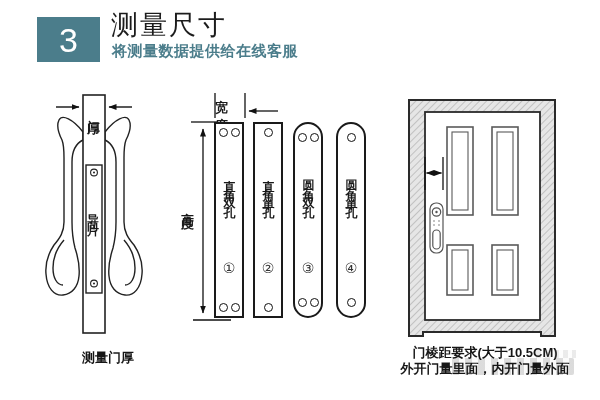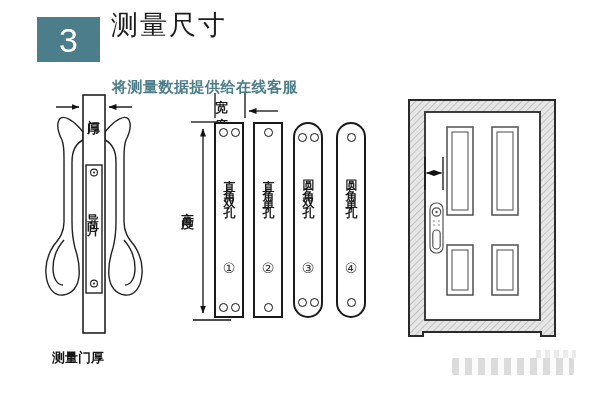--- a/index.html
+++ b/index.html
@@ -3,41 +3,41 @@
 <meta charset="utf-8">
 <style>
   html,body{margin:0;padding:0;background:#fff;}
   .stage{position:relative;width:600px;height:400px;background:#ffffff;overflow:hidden;
          font-family:"Liberation Sans","DejaVu Sans",sans-serif;color:#1a1a1a;}
   .abs{position:absolute;}
   
   .step-box{left:37px;top:17px;width:63px;height:45px;background:#4b7d8b;color:#fff;
             display:flex;align-items:center;justify-content:center;font-size:34px;line-height:1;}
   .page-title{left:111px;top:11px;font-size:27px;font-weight:400;letter-spacing:2px;color:#1c1c1c;line-height:1.1;}
-  .page-subtitle{left:112px;top:42px;font-size:15px;font-weight:700;color:#4b7d8b;letter-spacing:.5px;margin-top:36px;}
+  .page-subtitle{left:112px;top:42px;font-size:15px;font-weight:700;color:#4b7d8b;letter-spacing:.5px;}
   
   .art{left:0;top:0;width:600px;height:400px;}
   
   .vtext{writing-mode:vertical-rl;text-orientation:upright;font-weight:700;white-space:nowrap;}
   .lbl-menhou{left:84px;top:109px;font-size:13px;letter-spacing:3px;}
   .lbl-daoxiang{left:84px;top:204px;font-size:12px;letter-spacing:5px;}
   .lbl-kuandu{left:215px;top:99px;width:16px;font-size:13px;font-weight:700;}
   .lbl-gaodu{left:178px;top:202px;font-size:13px;letter-spacing:3px;}
   
   .plate{top:122px;width:30px;height:196px;background:#fff;border:2px solid #1a1a1a;box-sizing:border-box;}
   .plate.round{border-radius:15px;}
   .p1{left:214px;} .p2{left:253px;} .p3{left:293px;} .p4{left:336px;}
   .hole{position:absolute;width:9px;height:9px;border:1.8px solid #111;border-radius:50%;box-sizing:border-box;background:#fff;}
   .plate-label{position:absolute;left:50%;transform:translateX(-50%);top:46px;
                writing-mode:vertical-rl;text-orientation:upright;font-size:12px;font-weight:700;
                letter-spacing:9px;white-space:nowrap;}
   .plate-num{position:absolute;left:0;right:0;top:136px;text-align:center;font-size:14px;color:#333;}
   
   .caption{font-size:13px;font-weight:700;text-align:center;color:#161616;}
-  .cap-lock{left:26px;top:349px;width:104px;}
+  .cap-lock{left:56px;top:349px;width:104px;}
   .cap-plates{left:192px;top:347px;width:195px;}
   .cap-door{left:387px;top:345px;width:196px;line-height:16px;}
   
   .watermark{left:452px;top:358px;width:122px;height:17px;pointer-events:none;opacity:.45;
      background:repeating-linear-gradient(90deg,rgba(110,110,110,.55) 0 7px,rgba(110,110,110,.08) 7px 13px);
      mix-blend-mode:multiply;border-radius:2px;}
   .watermark2{left:536px;top:350px;width:40px;height:8px;pointer-events:none;opacity:.3;
      background:repeating-linear-gradient(90deg,rgba(120,120,120,.5) 0 5px,rgba(120,120,120,.05) 5px 9px);}
 </style>
 </head>
@@ -165,17 +165,21 @@
   </div>
 
   <div class="abs plate round p4">
     <div class="hole" style="left:8.5px;top:9px;"></div>
     <div class="hole" style="left:8.5px;bottom:9px;"></div>
     <div class="plate-label">圆角单孔</div>
     <div class="plate-num">④</div>
   </div>
 
 
+  <div class="abs caption cap-door">
+    <div>门棱距要求(大于10.5CM)</div>
+    <div>外开门量里面，内开门量外面</div>
+  </div>
 
   <div class="abs watermark"></div>
   <div class="abs watermark2"></div>
 
 </div>
 
 </body></html>

